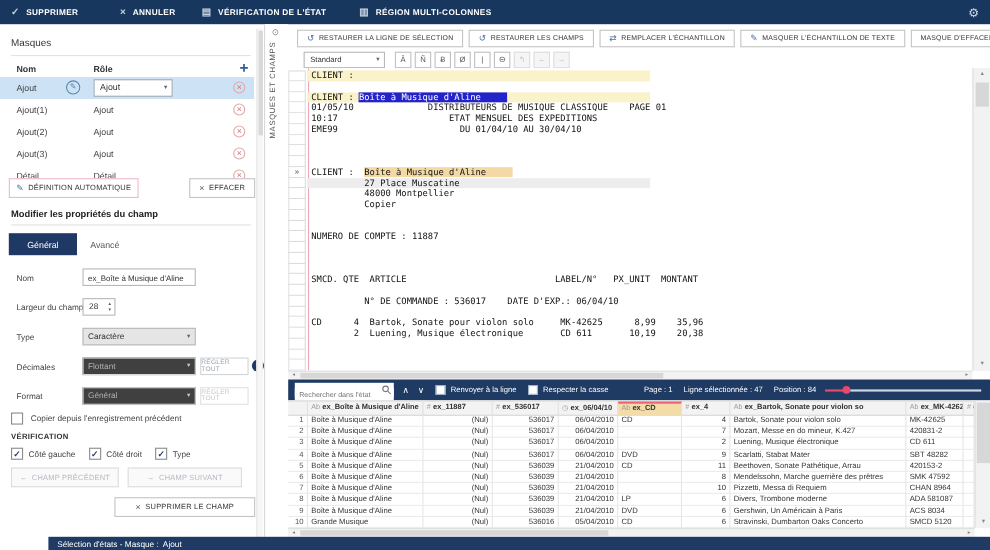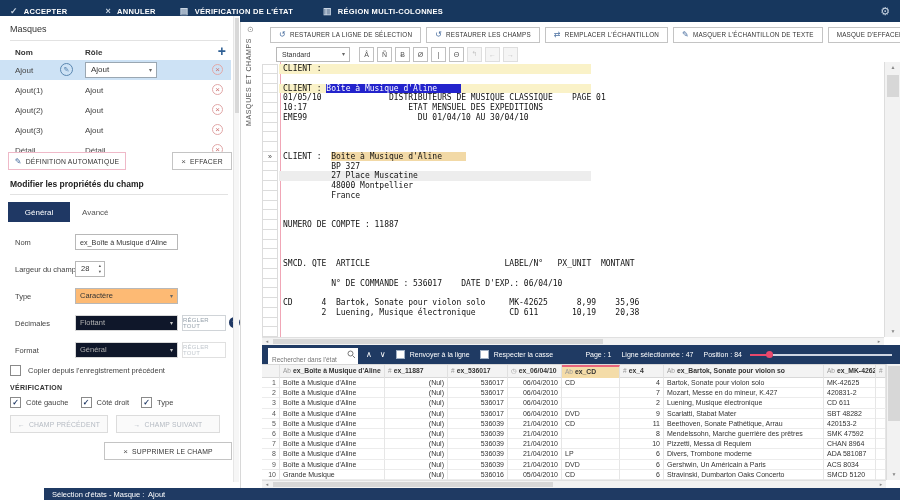--- a/index.html
+++ b/index.html
@@ -11,21 +11,21 @@
   .topbar { position:absolute; left:0; top:0; width:900px; height:22px;
     background:#17375e; display:flex; align-items:center; color:#fff; }
   .tb-item { display:flex; align-items:center; gap:6px; font-size:7.5px; font-weight:700;
     letter-spacing:.3px; height:22px; padding:0 10px; }
   .tb-ico { color:#c9d5e3; font-size:9px; }
   .tab-active { background:#2e74b6; padding:0 16px; }
   .marquee { width:10px; height:9px; border:1px dashed #c9d5e3; display:inline-block; }
   .tb-gear { margin-left:auto; margin-right:10px; color:#c9d5e3; font-size:11px; }
 
   
-  .left { position:absolute; left:0; top:16px; width:240px; height:466px; background:#fff; }
+  .left { position:absolute; left:0; top:26px; width:240px; height:466px; background:#fff; }
   .lp-scroll { position:absolute; right:1px; top:0; width:6px; height:466px; background:#f6f6f6; border-left:1px solid #e6e6e6; }
   .lp-thumb { position:absolute; left:1px; top:2px; width:4px; height:95px; background:#d8d8d8; }
   .masks-title { position:absolute; left:10px; top:8px; font-size:9px; color:#333; }
   .hr1 { position:absolute; left:10px; top:24px; width:218px; border-top:1px solid #e2e2e2; }
   .mh-nom { position:absolute; left:15px; top:32px; font-size:8px; font-weight:700; color:#333; }
   .mh-role { position:absolute; left:85px; top:32px; font-size:8px; font-weight:700; color:#333; }
   .mh-plus { position:absolute; right:14px; top:27px; font-size:14px; color:#2e5f94; font-weight:700; cursor:default; }
   .mask-rows { position:absolute; left:0; top:44px; width:231px; }
   .mrow { position:relative; height:20px; font-size:8px; color:#444; }
   .mrow.sel { background:#cde2f5; }
@@ -44,24 +44,24 @@
   .b-clear { position:absolute; left:172px; top:136px; width:60px; height:18px; }
   .bi { color:#4a6fa0; font-size:8px; }
   .props-title { position:absolute; left:10px; top:163px; font-size:8.5px; font-weight:700; color:#222; }
   .hr2 { position:absolute; left:10px; top:178px; width:218px; border-top:1px solid #e2e2e2; }
   .tab-gen { position:absolute; left:8px; top:186px; width:62px; height:20px; background:#1f3864; color:#fff;
     font-size:8px; display:flex; align-items:center; justify-content:center; }
   .tab-adv { position:absolute; left:82px; top:192px; font-size:8px; color:#555; }
   .f-label { position:absolute; left:15px; font-size:7.5px; color:#444; }
   .f-input { position:absolute; left:75px; width:103px; height:16px; border:1px solid #b8b8b8; background:#fff;
     font-size:7.2px; color:#333; padding:0 4px; font-family:"Liberation Sans",sans-serif; }
-  .f-select { position:absolute; left:75px; width:103px; height:16px; border:1px solid #b8b8b8; background:#fdba74;
+  .f-select { position:absolute; left:75px; width:103px; height:16px; border:1px solid #b8b8b8; background:#e5e5e5;
     font-size:7.5px; color:#333; line-height:14px; padding-left:4px; }
   .f-select .ch { position:absolute; right:4px; top:0; font-size:6px; color:#666; line-height:14px; }
-  .f-select.dis { background:#0f172a; color:#b0b0b0; border-color:#d8d8d8; }
+  .f-select.dis { background:#404040; color:#b0b0b0; border-color:#d8d8d8; }
   .f-select.dis .ch { color:#c8c8c8; }
   .spin { position:absolute; left:75px; width:30px; height:16px; border:1px solid #b8b8b8; font-size:7.5px;
     color:#333; line-height:14px; padding-left:5px; }
   .spin .ar { position:absolute; right:3px; top:1px; font-size:4.5px; color:#555; line-height:6px; text-align:center; }
   .rtout { position:absolute; left:182px; width:44px; height:16px; border:1px solid #d0d4d8; font-size:6px;
     color:#97a2ac; display:flex; align-items:center; justify-content:center; letter-spacing:.2px; }
   .rtout.dis { color:#c2c8ce; border-color:#e0e0e0; }
   .help { position:absolute; left:229px; width:11px; height:11px; background:#1f3864; color:#fff; border-radius:50%;
     font-size:7.5px; font-weight:700; text-align:center; line-height:11px; }
   .cbx { width:11px; height:11px; border:1px solid #8a8a8a; background:#fff; display:inline-block;
@@ -150,21 +150,21 @@
     font-size:7.5px; display:flex; align-items:center; padding-left:8px; white-space:pre;margin-left:44px; }
 </style>
 </head>
 <body>
 
 <div class="app">
 
   <div class="topbar">
     <div class="tb-item">
       <span class="tb-ico">✓</span>
-      <span>ACCEPTER</span>
+      <span>SUPPRIMER</span>
     </div>
     <div class="tb-item" style="margin-left:18px;">
       <span class="tb-ico">×</span>
       <span>ANNULER</span>
     </div>
     <div class="tb-item" style="margin-left:4px;">
       <span class="tb-ico">▤</span>
       <span>VÉRIFICATION DE L'ÉTAT</span>
     </div>
     <div class="tb-item" style="margin-left:10px;">
@@ -372,24 +372,23 @@
           <div class="rline"><span class="band"><span>CLIENT : </span></span></div>
           <div class="rline"></div>
           <div class="rline"><span class="band"><span>CLIENT : </span><span class="hl-blue">Boîte à Musique d'Aline     </span></span></div>
           <div class="rline"><span>01/05/10              DISTRIBUTEURS DE MUSIQUE CLASSIQUE    PAGE 01</span></div>
           <div class="rline"><span>10:17                     ETAT MENSUEL DES EXPEDITIONS</span></div>
           <div class="rline"><span>EME99                       DU 01/04/10 AU 30/04/10</span></div>
           <div class="rline"></div>
           <div class="rline"></div>
           <div class="rline"></div>
           <div class="rline"><span>CLIENT :  </span><span class="hl-tan">Boîte à Musique d'Aline     </span></div>
-          <div class="rline"><span>          BP 327</span></div>
           <div class="rline"><span class="bandg"><span>          27 Place Muscatine</span></span></div>
           <div class="rline"><span>          48000 Montpellier</span></div>
-          <div class="rline"><span>          France</span></div>
+          <div class="rline"><span>          Copier</span></div>
           <div class="rline"></div>
           <div class="rline"></div>
           <div class="rline"><span>NUMERO DE COMPTE : 11887</span></div>
           <div class="rline"></div>
           <div class="rline"></div>
           <div class="rline"></div>
           <div class="rline"><span>SMCD. QTE  ARTICLE                            LABEL/N°   PX_UNIT  MONTANT</span></div>
           <div class="rline"></div>
           <div class="rline"><span>          N° DE COMMANDE : 536017    DATE D'EXP.: 06/04/10</span></div>
           <div class="rline"></div>

